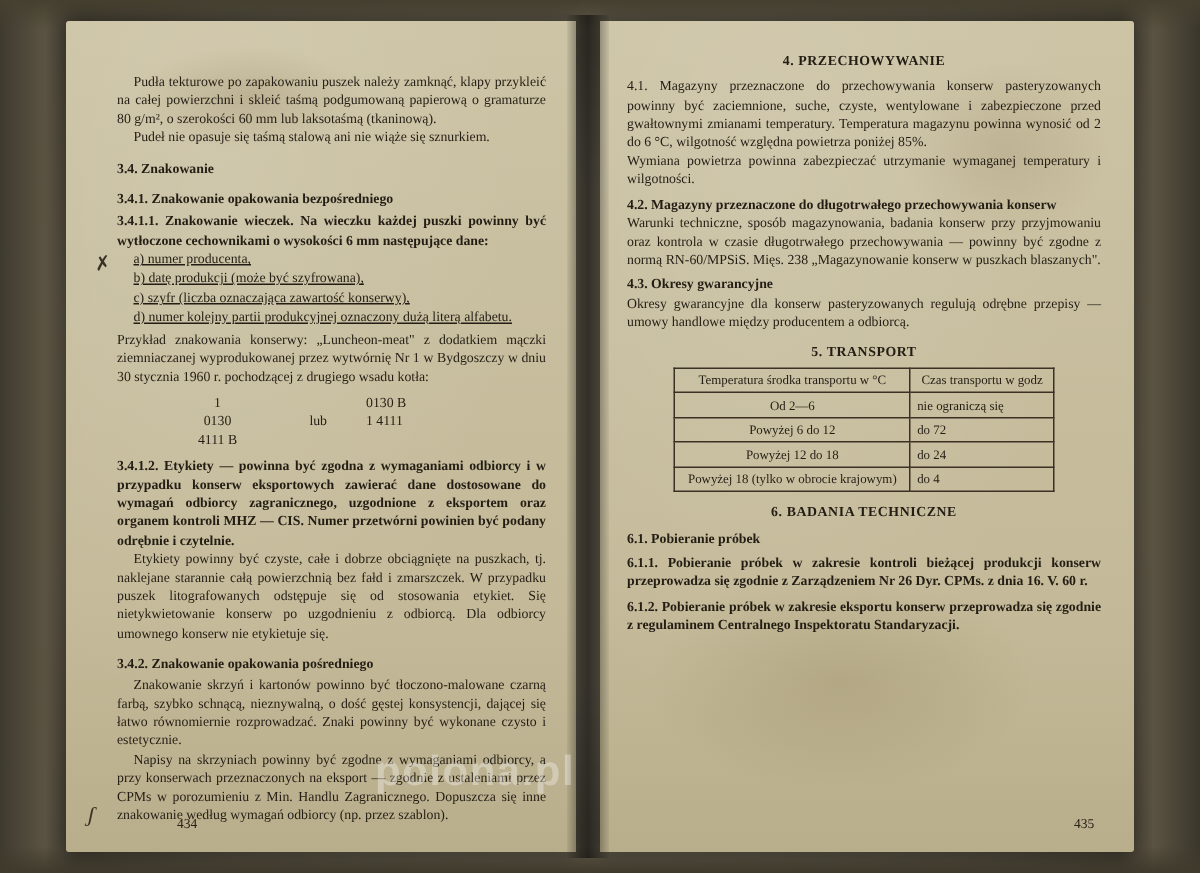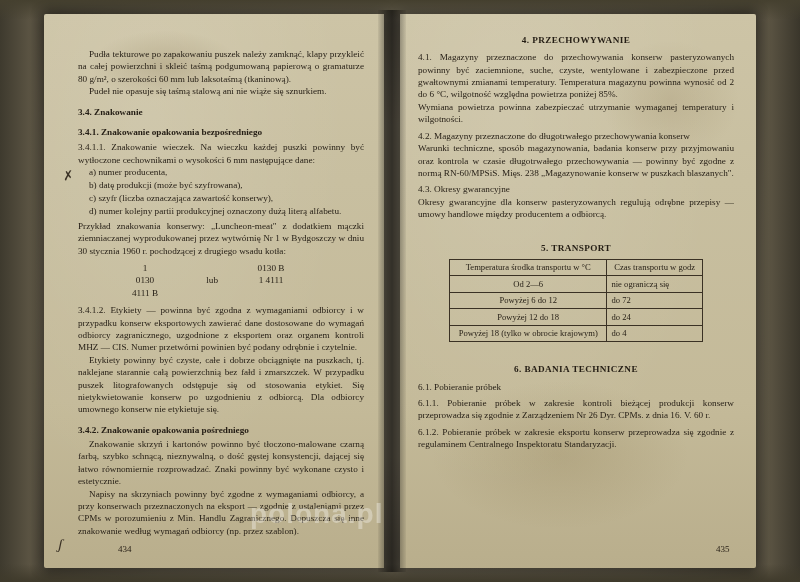--- a/index.html
+++ b/index.html
@@ -76,56 +76,57 @@
     left: 418px;
     top: 34px;
     width: 316px;
   }
   p {
     margin: 0 0 0.5px 0;
     text-indent: 11px;
   }
   p.noind { text-indent: 0; }
   p.gap-sm { margin-top: 4px; }
-  .b { font-weight: normal; }
+  .b { font-weight: bold; }
   .hang {
     text-indent: 0;
     padding-left: 11px;
+    text-decoration: underline;
   }
   .heading {
     font-weight: bold;
     text-indent: 0;
     margin-top: 8px;
     margin-bottom: 2px;
   }
   .heading-c {
     font-weight: bold;
     text-indent: 0;
     text-align: center;
-    margin-top: 21px;
+    margin-top: 7px;
     margin-bottom: 5px;
     letter-spacing: 0.4px;
   }
   
   .example {
     text-indent: 0;
     margin-top: 5px;
     margin-bottom: 5px;
     line-height: 12.5px;
   }
   .example .row {
     display: flex;
     justify-content: flex-start;
     padding-left: 46px;
     gap: 26px;
   }
   .example .row span { display: inline-block; }
   .ex-l { width: 42px; text-align: center; }
   .ex-m { width: 26px; text-align: right; }
-  .ex-r { width: 54px; text-align: center; font-family: Liberation Serif, serif; }
+  .ex-r { width: 54px; text-align: left; font-family: Liberation Serif, serif; }
   
   table.transport {
     border-collapse: collapse;
     margin: 4px auto 6px auto;
     width: 254px;
     font-size: 8.6px;
     color: #241d14;
   }
   table.transport th, table.transport td {
     border: 1px solid #3a3124;

